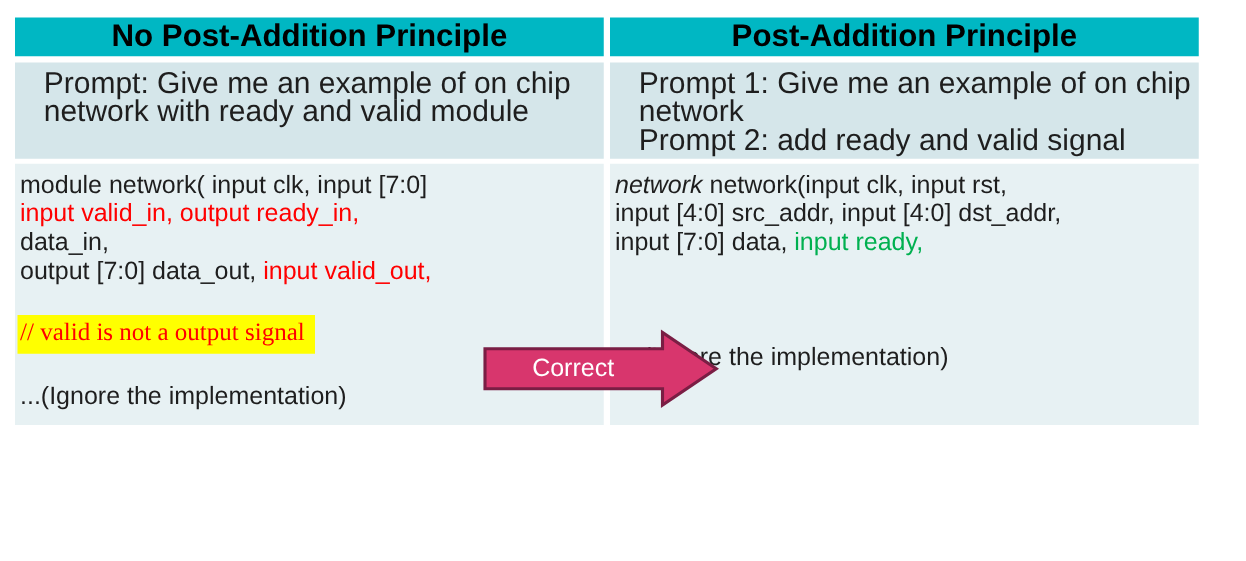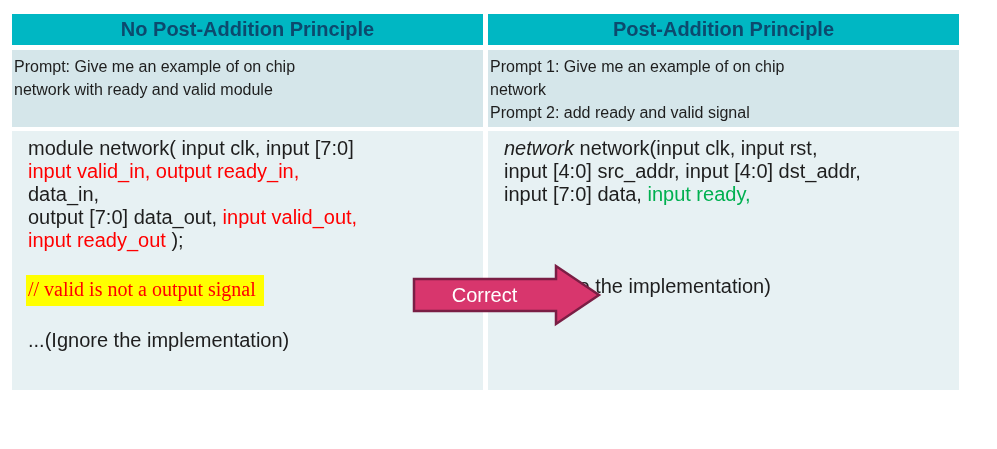--- a/index.html
+++ b/index.html
@@ -8,46 +8,46 @@
     font-family:"Liberation Sans","DejaVu Sans",sans-serif;
     color:#1e1e1e;
   }
   .tbl{
     position:absolute;left:12px;top:14px;
     display:grid;grid-template-columns:471px 471px;column-gap:5px;
   }
   .col{display:flex;flex-direction:column;}
   .hdr{
     height:31px;line-height:31px;text-align:center;
-    background:var(--header-bg,#00B7C3);color:#0c4a6e;
-    font-weight:bold;font-size:20px;
+    background:var(--header-bg,#00B7C3);color:#000000;
+    font-weight:bold;font-size:25px;
     margin-bottom:5px;
   }
   .prompt{
     height:77px;background:var(--prompt-bg,#D5E6EA);
-    padding:5px 2px;box-sizing:border-box;
-    font-size:16px;line-height:23px;
+    padding:5px 23px;box-sizing:border-box;
+    font-size:24px;line-height:23px;
     margin-bottom:4px;
   }
   .code{
-    height:259px;background:var(--code-bg,#E7F1F3);
-    padding:6px 16px;box-sizing:border-box;
+    height:209px;background:var(--code-bg,#E7F1F3);
+    padding:6px 4px;box-sizing:border-box;
     font-size:20px;line-height:23px;
   }
   .pline,.cline{white-space:pre;}
   .s-k{color:#1e1e1e;}
   .s-r{color:var(--red,#FF0000);}
   .s-g{color:var(--green,#00B050);}
   .s-i{color:#1e1e1e;font-style:italic;}
   .s-rh{
     color:var(--red,#FF0000);
     background:var(--highlight,#FFFF00);
     display:inline-block;padding:3px 8px 5px 2px;margin-left:-2px;font-family:Liberation Serif, serif;
   }
-  .arrow{position:absolute;left:413px;top:264px;width:188px;height:62px;}
+  .arrow{position:absolute;left:387px;top:264px;width:188px;height:62px;}
   .arrow svg{display:block;overflow:visible;}
   .arrow-label{
     position:absolute;left:0;top:15px;width:143px;height:32px;
     display:flex;align-items:center;justify-content:center;
     color:#ffffff;font-size:20px;
   }
 </style>
 </head>
 <body style="--header-bg: #00B7C3; --prompt-bg: #D5E6EA; --code-bg: #E7F1F3; --red: #FF0000; --green: #00B050; --highlight: #FFFF00;">
 
@@ -56,21 +56,20 @@
     <div class="hdr">No Post-Addition Principle</div>
     <div class="prompt">
         <div class="pline">Prompt: Give me an example of on chip</div>
         <div class="pline">network with ready and valid module</div>
       </div>
     <div class="code">
         <div class="cline"><span class="s-k">module network( input clk, input [7:0]</span></div>
         <div class="cline"><span class="s-r">input valid_in, output ready_in,</span></div>
         <div class="cline"><span class="s-k">data_in,</span></div>
         <div class="cline"><span class="s-k">output [7:0] data_out, </span><span class="s-r">input valid_out,</span></div>
-        <div class="cline"><span class="s-r">input ready_out </span><span class="s-k">);</span></div>
         <div class="cline">&nbsp;</div>
         <div class="cline"><span class="s-rh">// valid is not a output signal</span></div>
         <div class="cline">&nbsp;</div>
         <div class="cline"><span class="s-k">...(Ignore the implementation)</span></div>
       </div>
   </div>
   <div class="col">
     <div class="hdr">Post-Addition Principle</div>
     <div class="prompt">
         <div class="pline">Prompt 1: Give me an example of on chip</div>

